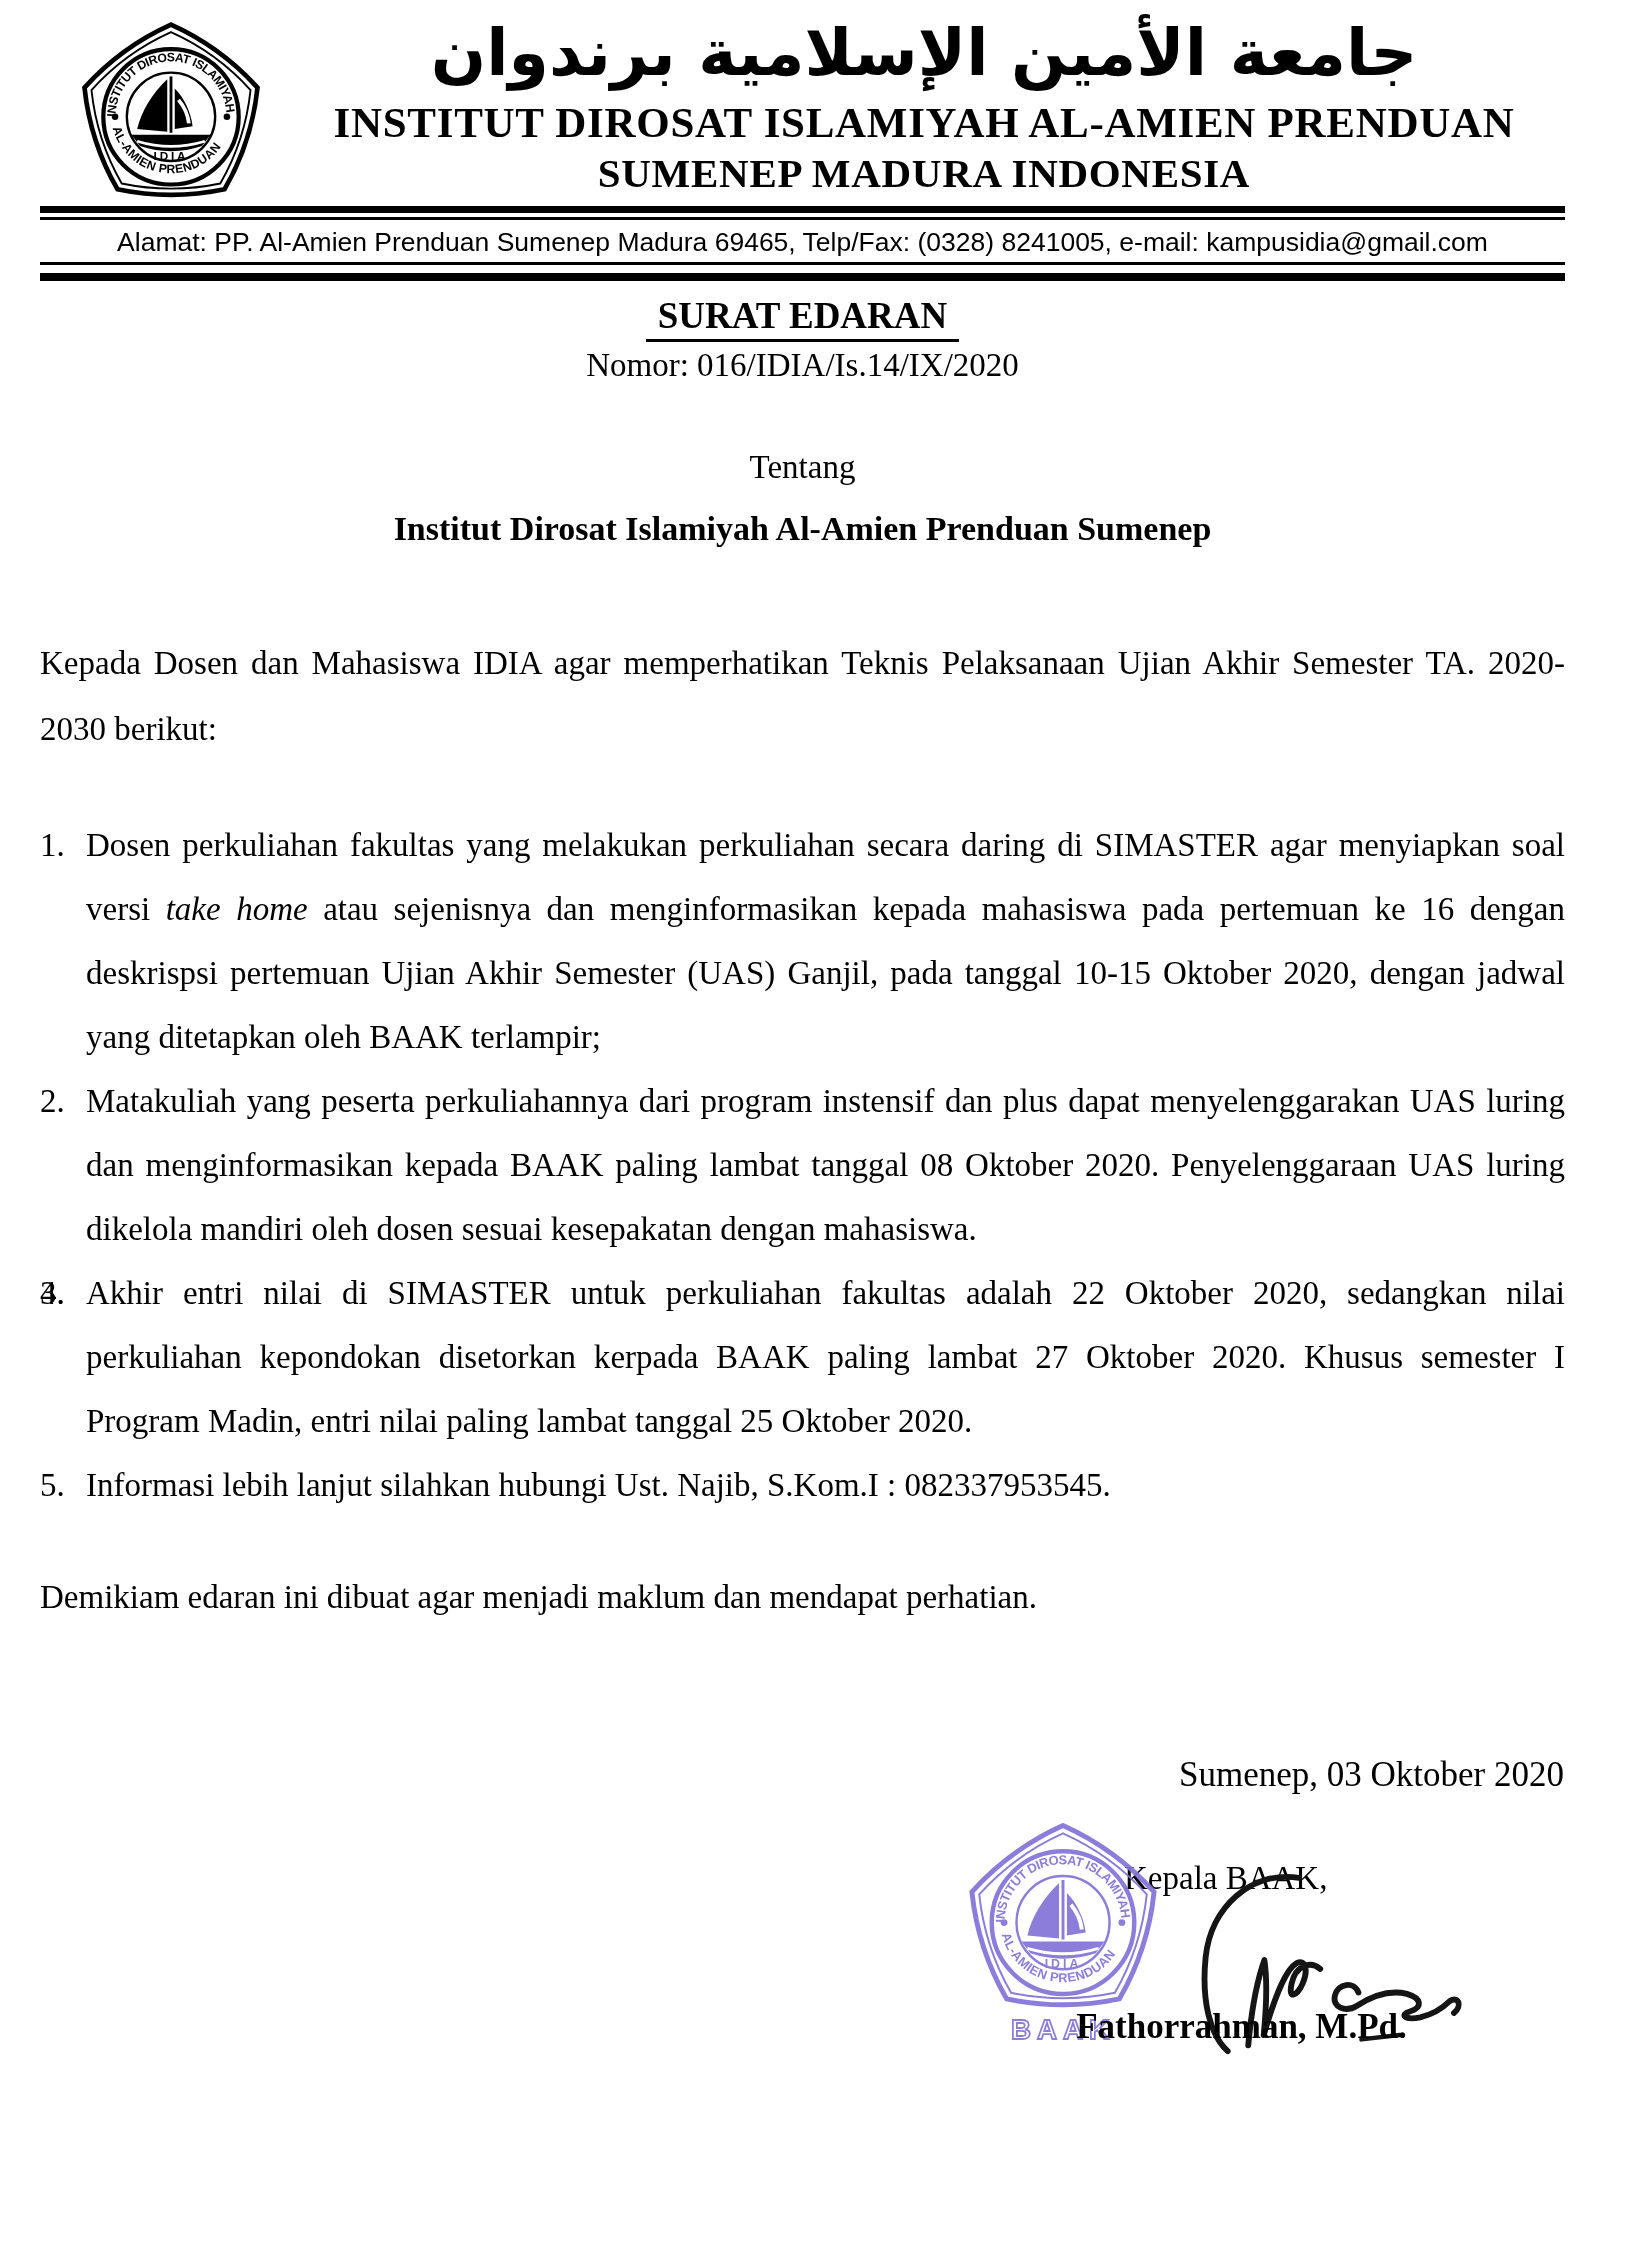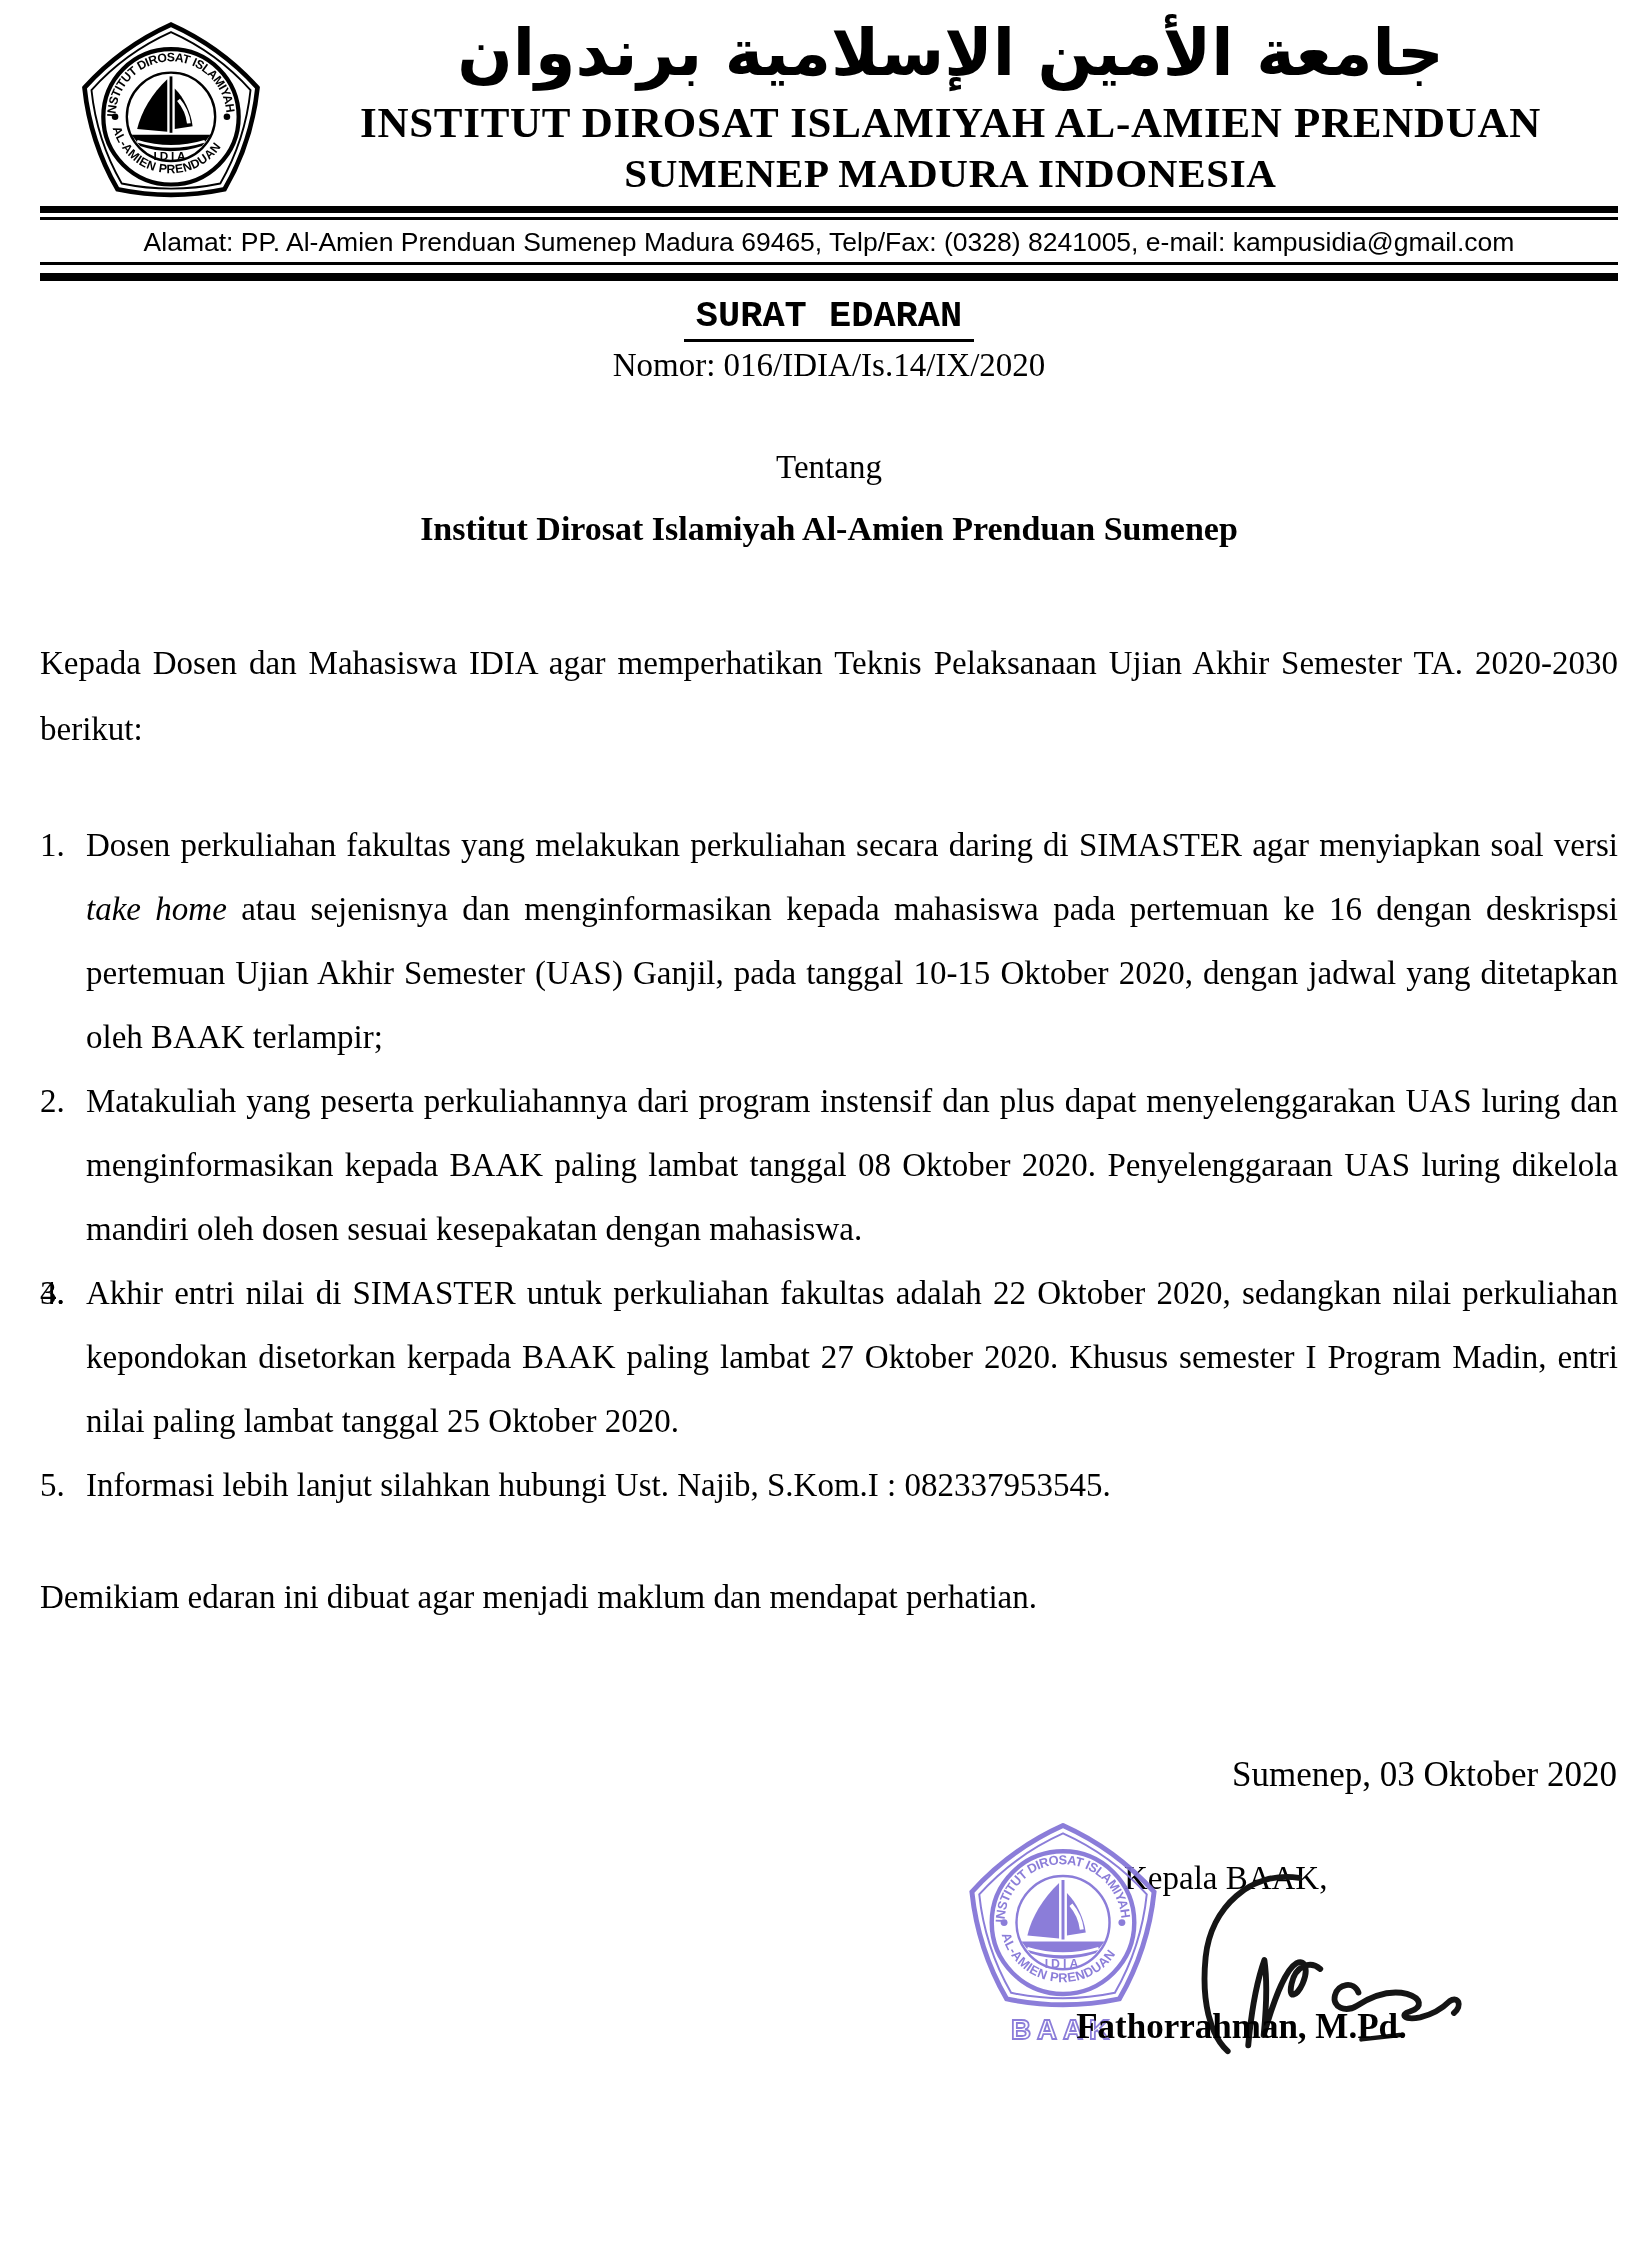--- a/index.html
+++ b/index.html
@@ -4,21 +4,21 @@
 <style>
   html,body{margin:0;padding:0;background:#ffffff;}
   .page{
     position:relative;
     width:1642px;height:2261px;
     background:#ffffff;
     color:#000;
     font-family:"Liberation Serif",serif;
     overflow:hidden;
   }
-  .content{padding:11px 24px 0 40px;}
+  .content{padding:11px 77px 0 40px;}
 
   
   .letterhead{position:relative;}
   .logo{position:absolute;left:37px;top:2.9px;width:188px;height:188px;}
   .lh-text{margin-left:243px;text-align:center;}
   .arabic{
     font-family:"DejaVu Sans",sans-serif;
     font-weight:bold;font-size:65px;line-height:71px;margin-top:5.9px;
   }
   .inst1{font-size:43px;font-weight:bold;line-height:43px;margin-top:13.2px;letter-spacing:0.7px;}
@@ -28,21 +28,21 @@
   .rule-a1{height:7.3px;margin-top:11.8px;}
   .rule-a2{height:2.2px;margin-top:4.4px;}
   .address{
     font-family:"Liberation Sans",sans-serif;
     font-size:26.5px;line-height:34px;text-align:center;margin-top:5.9px;
   }
   .rule-b1{height:2.9px;margin-top:2.9px;}
   .rule-b2{height:8.8px;margin-top:7.3px;}
 
   
-  .doc-title-wrap{text-align:center;margin-top:15.4px;font-family:Liberation Mono, monospace;}
+  .doc-title-wrap{text-align:center;margin-top:15.4px;}
   .doc-title{
     display:inline-block;font-size:37px;font-weight:bold;line-height:38px;
     padding:0 11.8px 4.4px 11.8px;border-bottom:3.7px solid #000;
   }
   .doc-number{text-align:center;font-size:33px;line-height:34px;margin-top:5.9px;}
   .about{text-align:center;font-size:33px;line-height:34px;margin-top:68px;}
   .subject1{text-align:center;font-size:34px;font-weight:bold;line-height:38px;margin-top:31px;}
   .subject2{text-align:center;font-size:34px;font-weight:bold;line-height:38px;margin-top:26.5px;}
 
   

